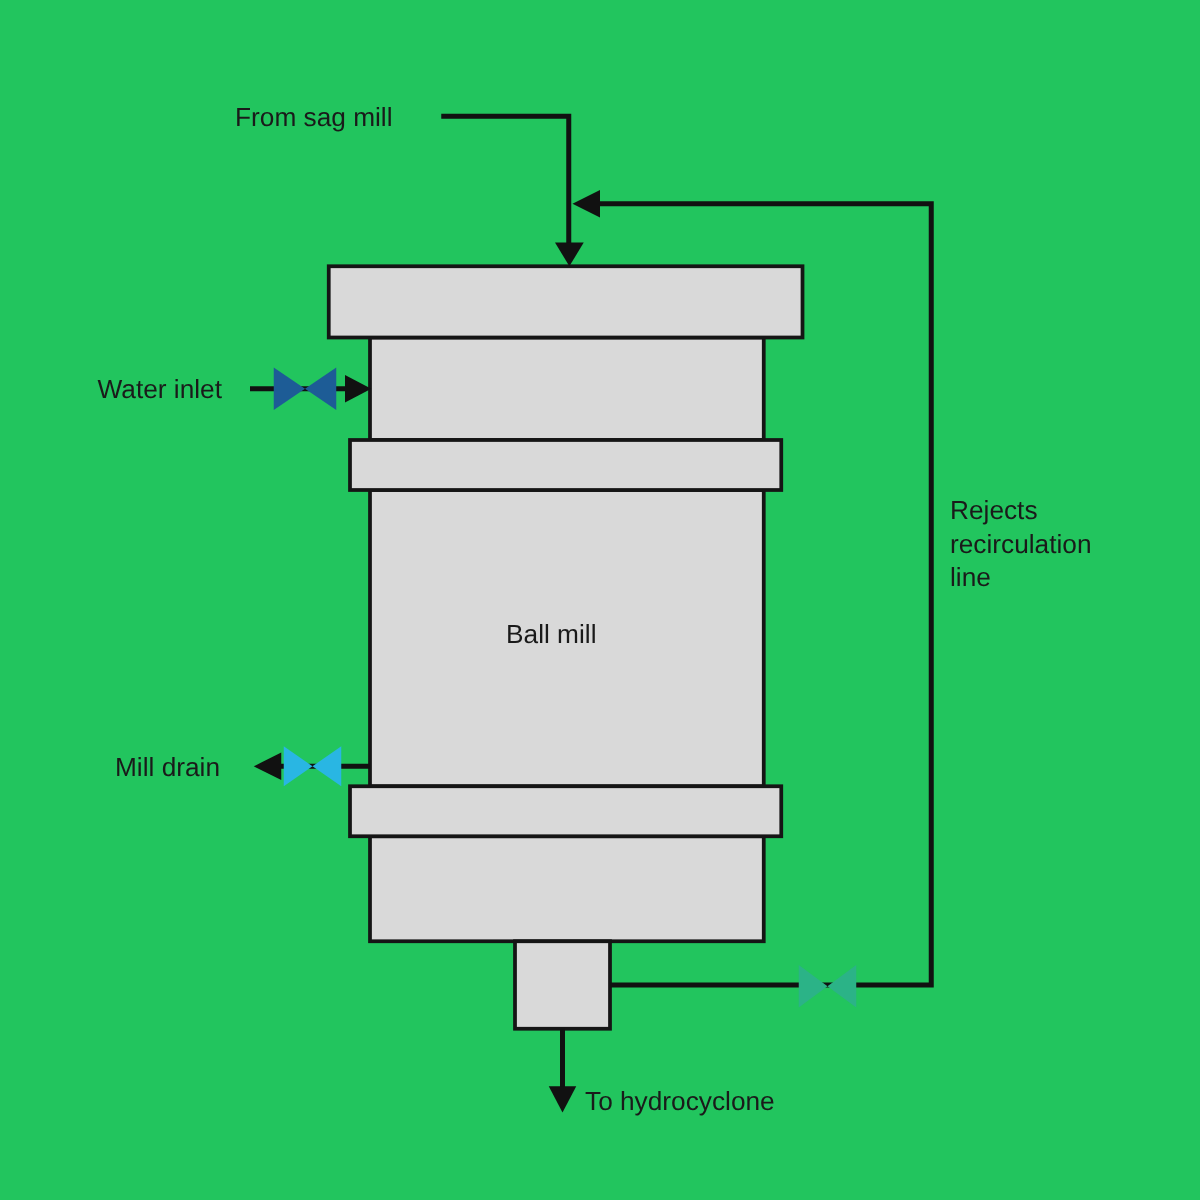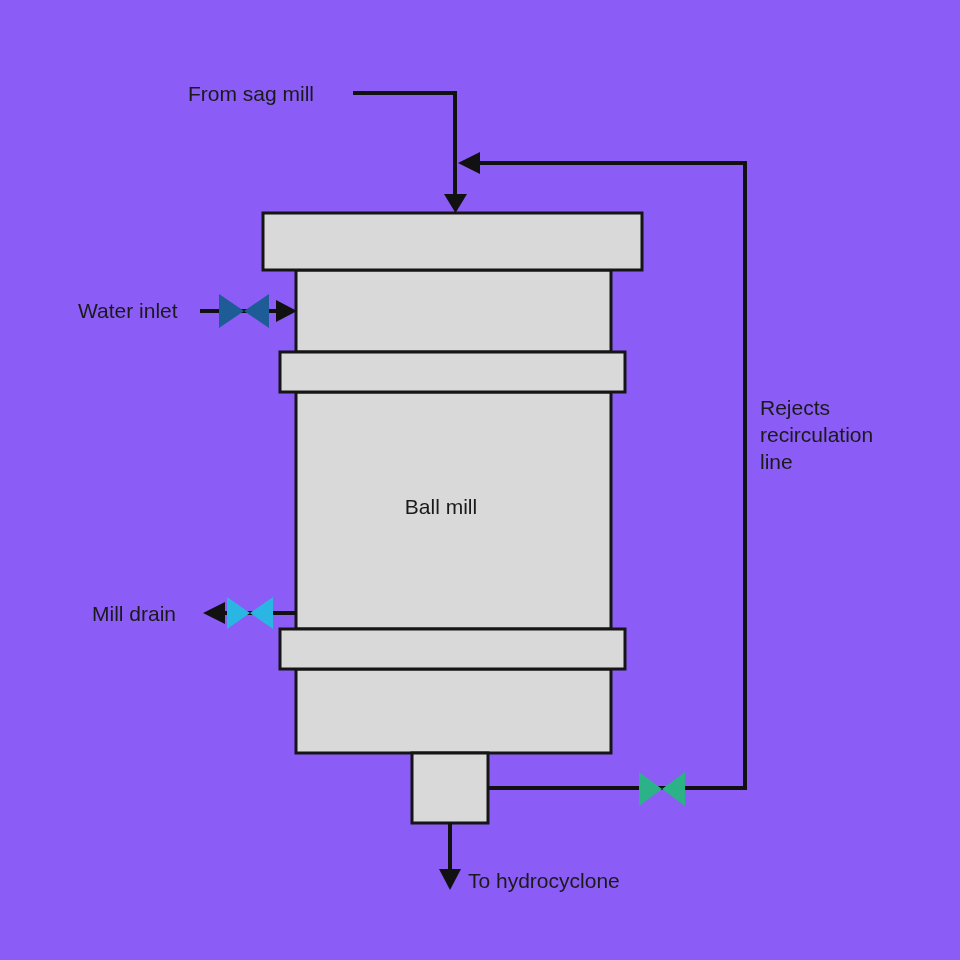--- a/index.html
+++ b/index.html
@@ -7,21 +7,21 @@
     padding: 0;
     width: 960px;
     height: 960px;
     background: #ffffff;
     font-family: "Liberation Sans", sans-serif;
   }
   .canvas {
     position: relative;
     width: 960px;
     height: 960px;
-    background: #8b5cf6;
+    background: #22c55e;
     overflow: hidden;
   }
   svg { display: block; }
   text {
     font-family: "Liberation Sans", sans-serif;
     font-size: 21px;
     fill: #1a1a1a;
   }
   .flow-line { fill: none; stroke-width: 4px; }
   .vessel-part { stroke-width: 3px; }

